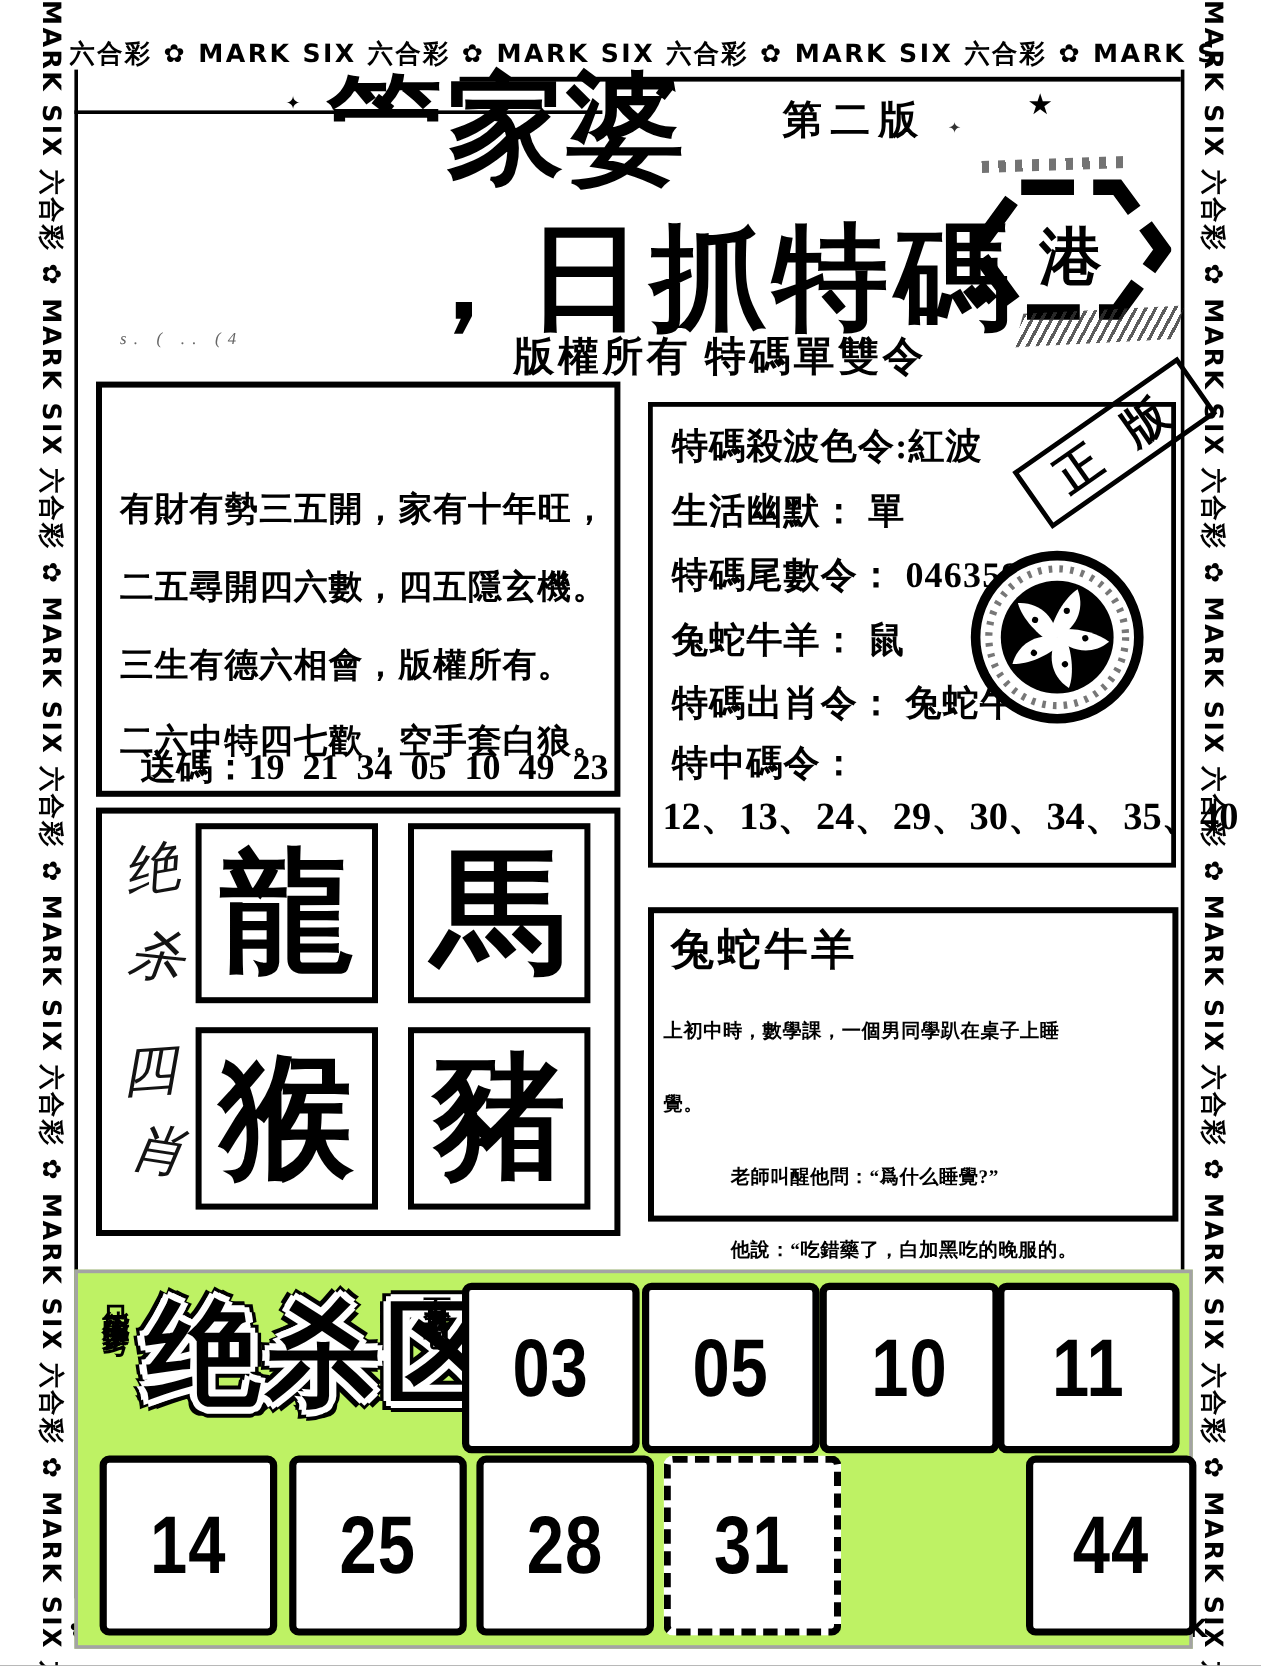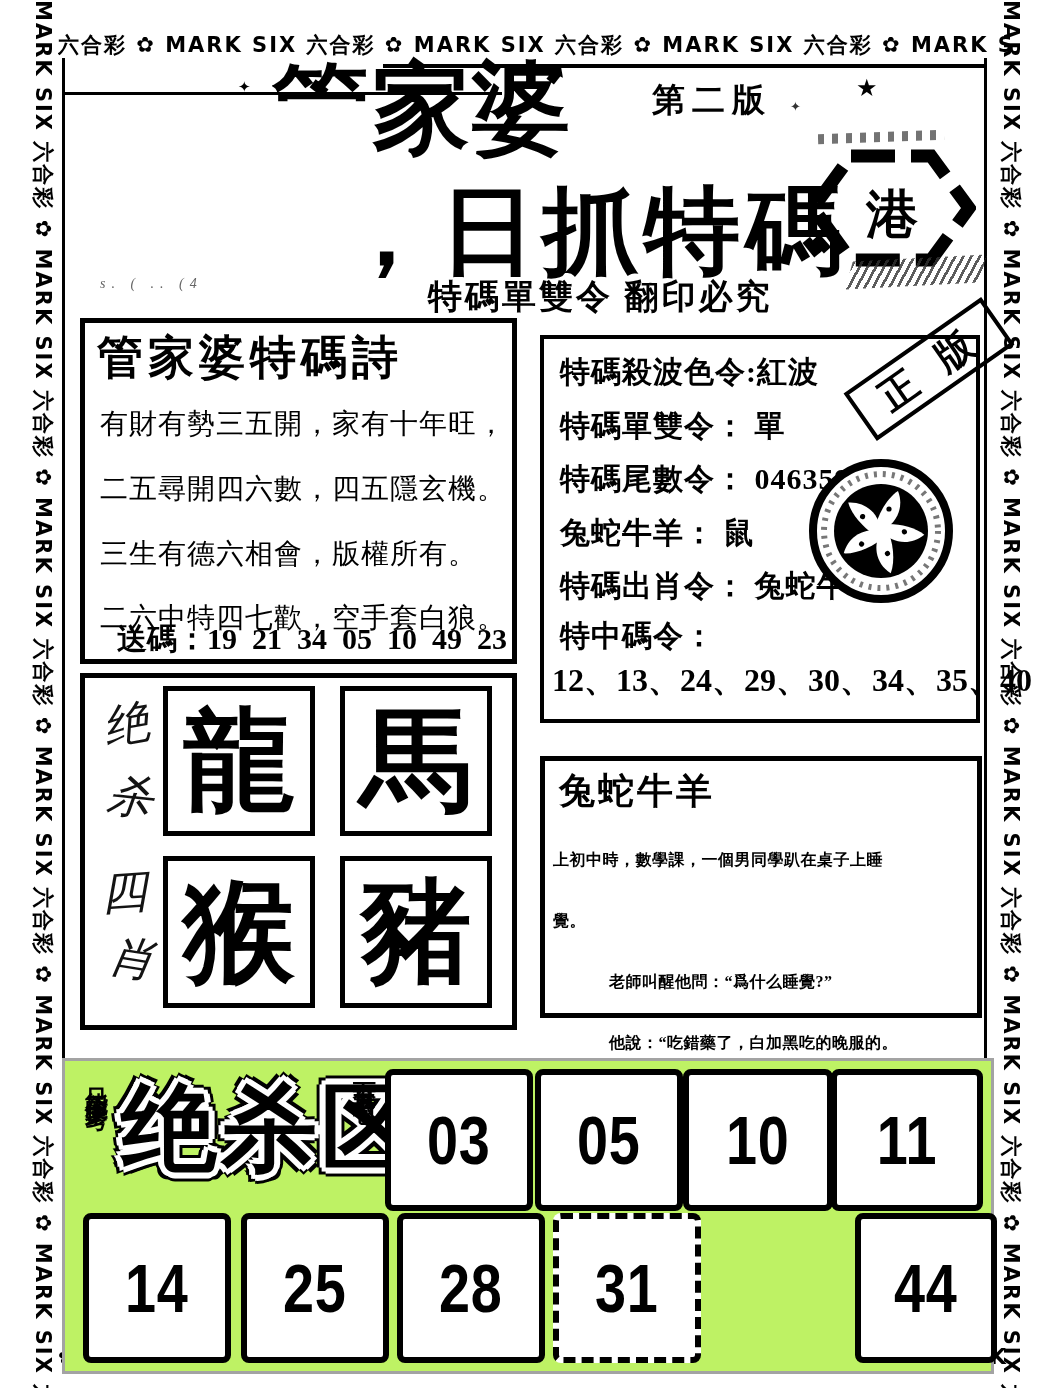--- a/index.html
+++ b/index.html
@@ -30,21 +30,21 @@
   .edition{font-weight:bold;font-size:33px;letter-spacing:7px;}
   .copyright{font-weight:bold;font-size:34px;letter-spacing:3px;white-space:nowrap;}
   .scribble{font-style:italic;font-size:14px;color:#666;letter-spacing:6px;}
   .star{line-height:1;}
   .logo-char{font-weight:bold;font-size:52px;}
   .smudge1{background:repeating-linear-gradient(90deg,#444 0 6px,transparent 6px 14px);opacity:.75;transform:rotate(-2deg);}
   .smudge2{background:repeating-linear-gradient(105deg,#333 0 3px,transparent 3px 8px);opacity:.8;transform:skewX(-18deg) rotate(-3deg);}
   
   .box{border:5px solid #000;background:#fff;}
   .poem-title{font-weight:bold;font-size:46px;letter-spacing:5px;white-space:nowrap;}
-  .poem-line{font-weight:normal;font-size:28px;letter-spacing:1px;white-space:nowrap;}
+  .poem-line{font-weight:bold;font-size:28px;letter-spacing:1px;white-space:nowrap;}
   .gift{font-weight:bold;font-size:30px;white-space:pre;}
   .order-item{font-weight:bold;font-size:30px;letter-spacing:1px;white-space:nowrap;}
   .order-nums{font-weight:bold;font-size:32px;white-space:nowrap;}
   .stamp{
     border:4px solid #000;transform:rotate(-35deg);
     font-weight:bold;font-size:38px;letter-spacing:30px;
     display:flex;align-items:center;justify-content:center;
     padding-left:24px;background:transparent;
   }
   .zcell{border:5px solid #000;display:flex;align-items:center;justify-content:center;}
@@ -92,48 +92,47 @@
   <div class="abs masthead" style="left:272px;top:58px;">
     <span class="clip-top">管</span><span>家婆</span>
   </div>
 
   <div class="abs edition" style="left:652px;top:78px;text-align:center;">第二版</div>
 
   <div class="abs title2" style="left:338px;top:184px;">
     <span>，</span><span>日抓特碼</span>
   </div>
 
-  <div class="abs copyright" style="left:428px;top:274px;">特碼單雙令 翻印必究</div>
+  <div class="abs copyright" style="left:428px;top:274px;">版權所有 特碼單雙令</div>
 
   <div class="abs scribble" style="left:100px;top:276px;">s. ( .. (4</div>
 
   <div class="abs star" style="left:856px;top:76px;font-size:24px;">★</div>
   <div class="abs star" style="left:790px;top:100px;font-size:13px;color:#333;">✦</div>
 
   <div class="abs smudge1" style="left:818px;top:132px;width:126px;height:10px;"></div>
   <div class="abs" style="left:806px;top:148px;width:170px;height:120px;">
     <svg width="170" height="120" viewBox="0 0 170 120">
       <polygon points="45,8 125,8 163,60 125,112 45,112 7,60" fill="none" stroke="#000" stroke-width="13" stroke-dasharray="44 16"></polygon>
     </svg>
     <span class="abs logo-char" style="left:60px;top:32px;">港</span>
   </div>
   <div class="abs smudge2" style="left:850px;top:258px;width:132px;height:28px;"></div>
 
   <div class="abs box" style="left:80px;top:318px;width:427px;height:336px;">
-    <div class="abs poem-title" style="left:12px;top:4px;">管家婆特碼詩</div>
     <div class="abs poem-line" style="left:15px;top:82px;">有財有勢三五開，家有十年旺，</div>
     <div class="abs poem-line" style="left:15px;top:147px;">二五尋開四六數，四五隱玄機。</div>
     <div class="abs poem-line" style="left:15px;top:212px;">三生有德六相會，版權所有。</div>
     <div class="abs poem-line" style="left:15px;top:276px;">二六中特四七歡，空手套白狼。</div>
     <div class="abs gift" style="left:32px;top:296px;">送碼：19  21  34  05  10  49  23</div>
   </div>
 
   <div class="abs box" style="left:540px;top:335px;width:432px;height:380px;border-width:4px;">
     <div class="abs order-item" style="left:16px;top:13px;">特碼殺波色令:紅波</div>
-    <div class="abs order-item" style="left:16px;top:67px;">特碼單雙令： 單</div>
+    <div class="abs order-item" style="left:16px;top:67px;">生活幽默： 單</div>
     <div class="abs order-item" style="left:16px;top:120px;">特碼尾數令： 046359</div>
     <div class="abs order-item" style="left:16px;top:174px;">兔蛇牛羊： 鼠</div>
     <div class="abs order-item" style="left:16px;top:227px;">特碼出肖令： 兔蛇牛羊</div>
     <div class="abs order-item" style="left:16px;top:277px;">特中碼令：</div>
     <div class="abs order-nums" style="left:8px;top:320px;">12、13、24、29、30、34、35、40</div>
   </div>
 
   <div class="abs stamp" style="left:845px;top:340px;width:136px;height:50px;">正版</div>
 
   <div class="abs" style="left:806px;top:456px;width:150px;height:150px;">

